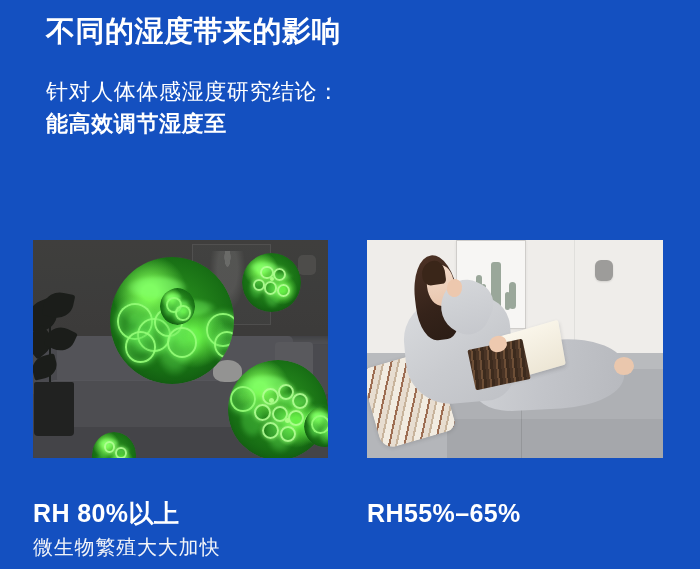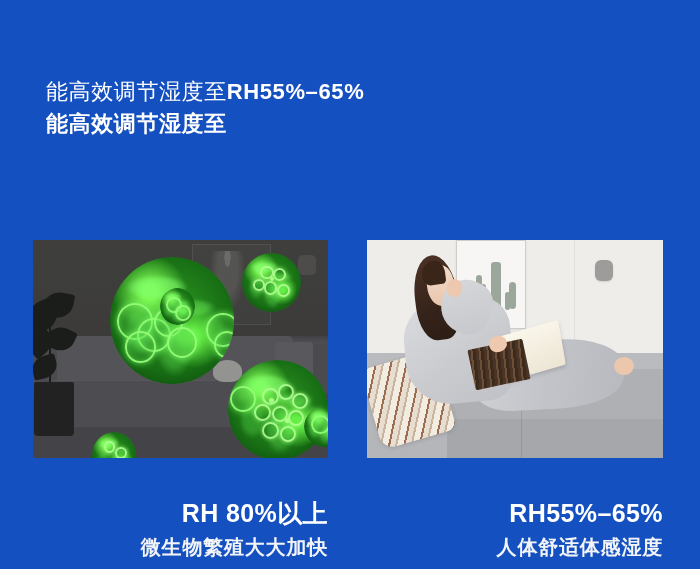--- a/index.html
+++ b/index.html
@@ -454,50 +454,51 @@
   
   .captions {
     position: absolute;
     left: 0;
     top: 498px;
     width: 700px;
   }
   .caption {
     position: absolute;
     top: 0;
-    text-align: right;
+    text-align: left;
     color: #FFFFFF;
   }
   .caption-left  { left: 33px;  width: 295px; }
   .caption-right { left: 367px; width: 296px; }
   .caption-title {
     font-size: 25px;
     line-height: 31px;
     font-weight: bold;
     letter-spacing: 0.4px;
     white-space: nowrap;
   }
   .caption-sub {
     margin-top: 5px;
     font-size: 20px;
     line-height: 26px;
-    font-weight: bold;
+    font-weight: normal;
     letter-spacing: 0.8px;
     white-space: nowrap;
     color: #F2F4F8;
   }
 </style>
 </head>
 <body>
 
 <div class="poster">
 
+  <div class="headline">不同的湿度带来的影响</div>
 
   <div class="copy">
-    <div class="copy-line"><span>能高效调节湿度至</span><span class="em">RH55%–65%</span></div>
+    <div class="copy-line">针对人体体感湿度研究结论：</div>
     <div class="copy-line bold">能高效调节湿度至</div>
   </div>
 
   <div class="panels">
 
     <div class="panel panel-left">
       <div class="room-dark">
         <div class="dk-wallpanel"></div>
         <div class="dk-wallplant"></div>
         <div class="dk-knob"></div>
@@ -608,17 +609,16 @@
     </div>
   </div>
 
   <div class="captions">
     <div class="caption caption-left">
       <div class="caption-title">RH 80%以上</div>
       <div class="caption-sub">微生物繁殖大大加快</div>
     </div>
     <div class="caption caption-right">
       <div class="caption-title">RH55%–65%</div>
-      <div class="caption-sub">人体舒适体感湿度</div>
     </div>
   </div>
 
 </div>
 
 </body></html>

